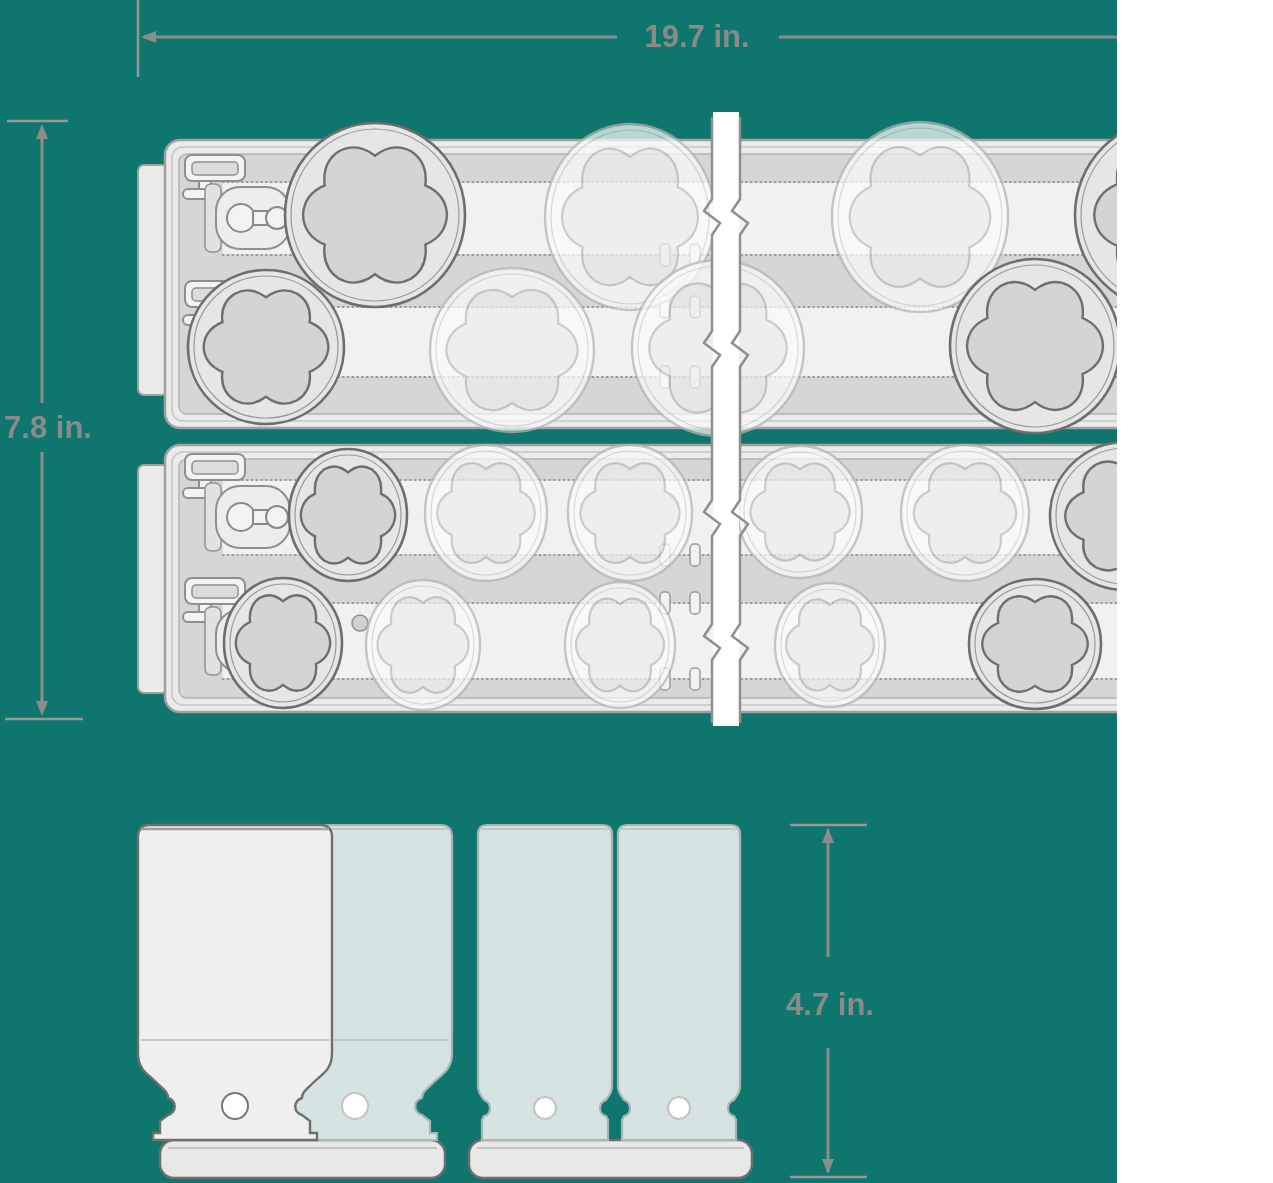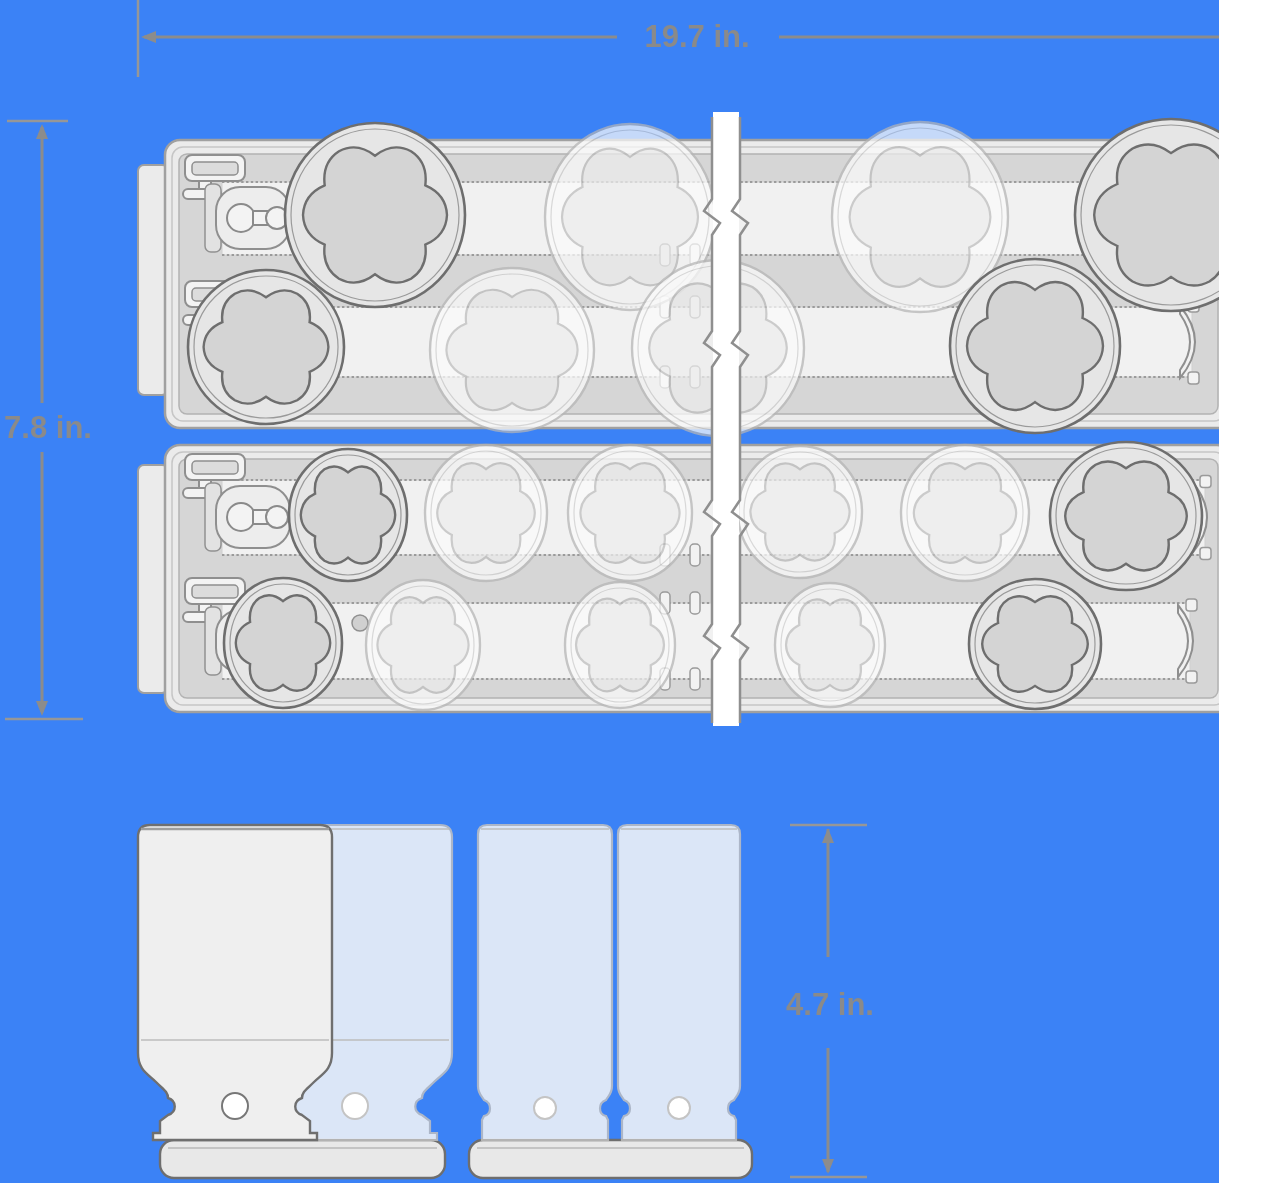--- a/index.html
+++ b/index.html
@@ -1,16 +1,16 @@
 <!DOCTYPE html>
 <html><head>
 <meta charset="utf-8">
 <style>
   html,body{margin:0;padding:0;background:#fff;}
-  .stage{position:relative;width:1219px;height:1183px;background:#3b82f6;overflow:hidden;font-family:"Liberation Sans",sans-serif;text-align:right;}
+  .stage{position:relative;width:1117px;height:1183px;background:#0f766e;overflow:hidden;font-family:"Liberation Sans",sans-serif;text-align:right;}
   svg{position:absolute;left:0;top:0;}
   .dim line{stroke:#8c8c8c;stroke-width:3;}
   .dim .ext{stroke:#979797;stroke-width:2.5;}
   .dim polygon{fill:#8c8c8c;}
   .dim text{fill:#8a8a8a;font-family:"Liberation Sans",sans-serif;font-size:31px;font-weight:700;text-anchor:middle;}
   .shell{fill:#ebebeb;stroke:#a0a0a0;stroke-width:2.5;}
   .shell-inner{fill:none;stroke:#c6c6c6;stroke-width:1.5;}
   .floor{fill:#d6d6d6;stroke:#b3b3b3;stroke-width:1.5;}
   .tab{fill:#ebebeb;stroke:#a0a0a0;stroke-width:2;}
   .rail{fill:#f1f1f1;stroke:#cfcfcf;stroke-width:1;}

